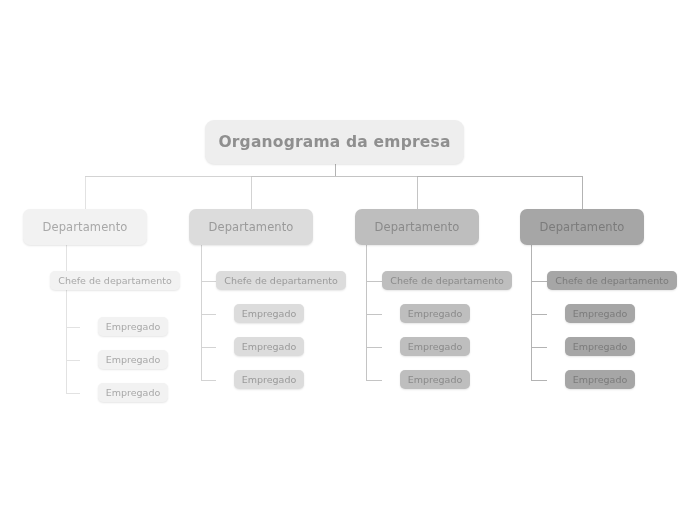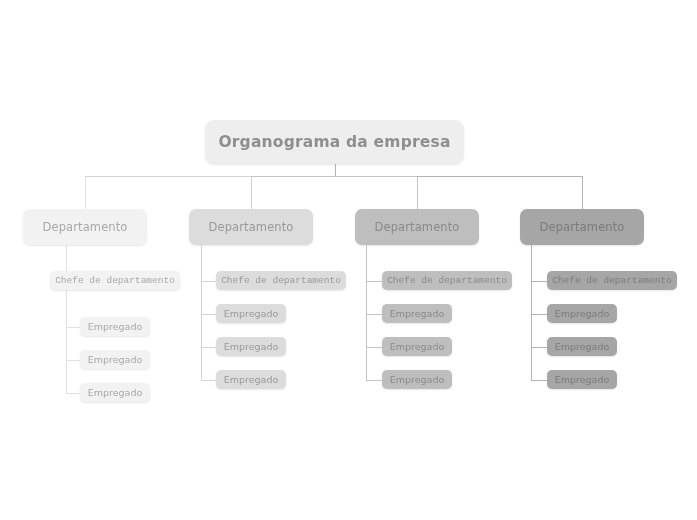--- a/index.html
+++ b/index.html
@@ -59,27 +59,27 @@
   .node-dept {
     font-size: 11.5px;
     font-weight: normal;
     letter-spacing: 0.1px;
   }
 
   .node-chief {
     font-size: 9.5px;
     font-weight: normal;
     border-radius: 5px;
-    font-family: Liberation Mono, monospace;
   }
 
   .node-emp {
     font-size: 9.5px;
     font-weight: normal;
     border-radius: 5px;
+    margin-left: 18px;
   }
 </style>
 </head>
 <body>
 
 <div id="org-canvas">
   <div class="connector-layer" id="connector-layer">
       <div class="line" style="left: 335px; top: 164px; width: 1px; height: 13px; background: rgb(179, 179, 179);"></div>
       <div class="line" style="left: 85px; top: 176px; width: 1px; height: 33px; background: rgb(226, 226, 226);"></div>
       <div class="line" style="left: 85px; top: 176px; width: 166px; height: 1px; background: rgb(211, 211, 211);"></div>

